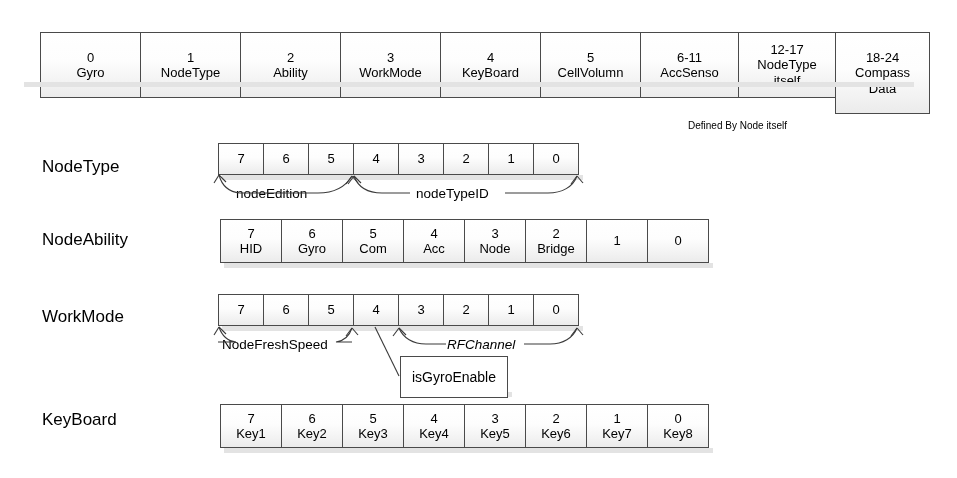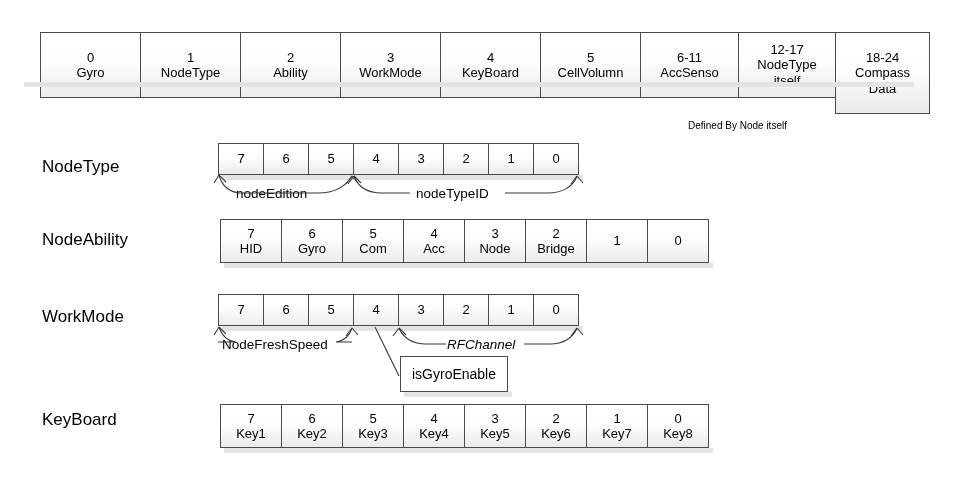--- a/index.html
+++ b/index.html
@@ -224,21 +224,21 @@
     </div>
     <div class="cell bitcell" style="left: 533px; top: 294px; width: 46px; height: 32px;">
       <span class="ln">0</span>
     </div>
   </div>
 
 <div class="anno" style="left:222px; top:337px;">NodeFreshSpeed</div>
 <div class="anno" style="left:447px; top:337px;font-style:italic;">RFChannel</div>
 
 <div class="shadow" style="left:404px; top:392px; width:108px; height:5px;"></div>
-<div class="callout" style="left:400px; top:356px; width:108px; height:36px;">isGyroEnable</div>
+<div class="callout" style="left:400px; top:356px; width:108px; height:42px;">isGyroEnable</div>
 
 <div class="row-label" style="left:42px; top:410px;">KeyBoard</div>
 <div id="row-keyboard">
     <div class="cell bitcell" style="left: 220px; top: 404px; width: 62px; height: 44px;">
       <span class="ln">7</span>
       <span class="ln">Key1</span>
     </div>
     <div class="cell bitcell" style="left: 281px; top: 404px; width: 62px; height: 44px;">
       <span class="ln">6</span>
       <span class="ln">Key2</span>

